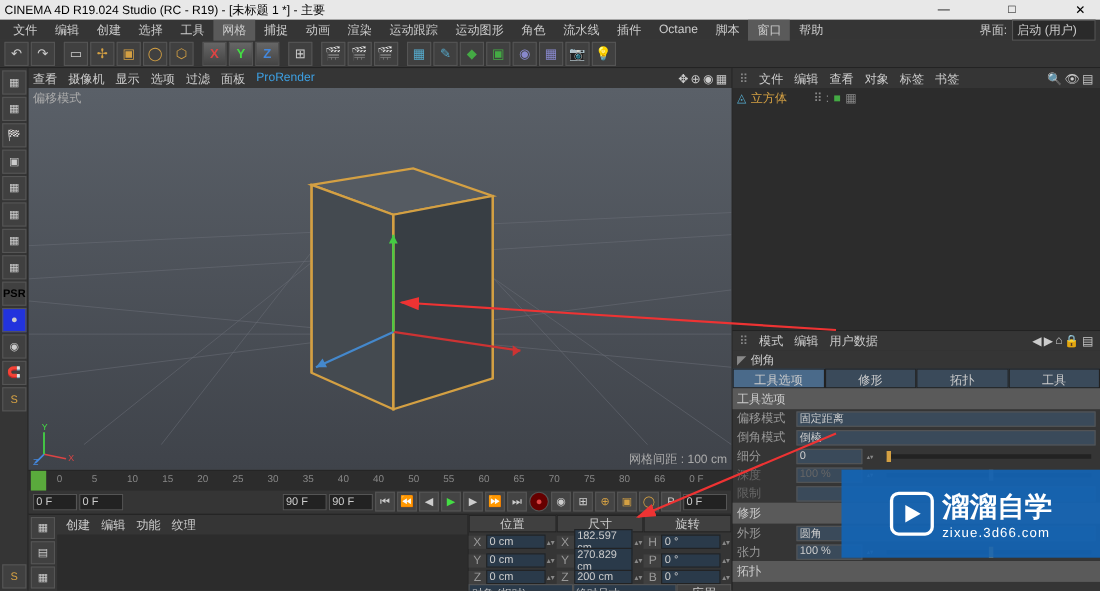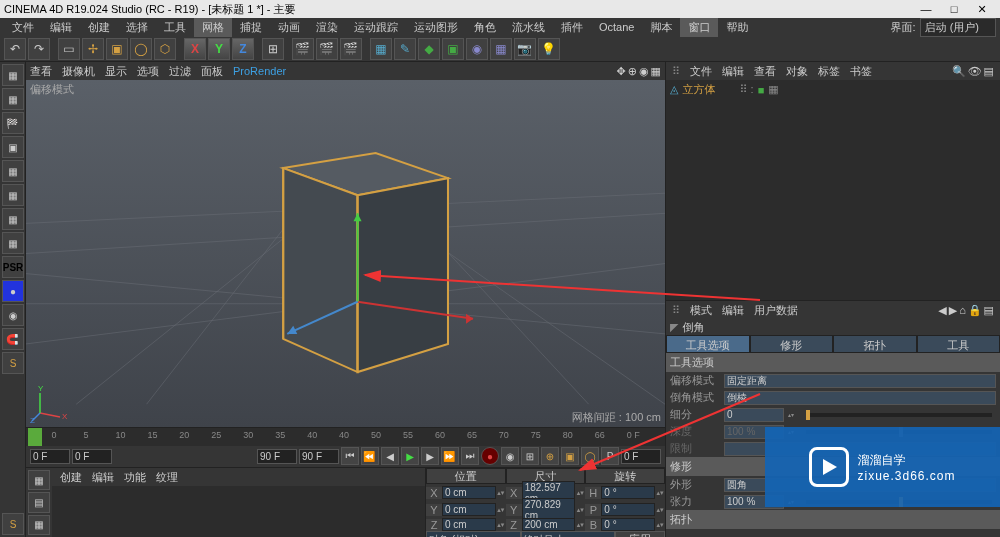--- a/index.html
+++ b/index.html
@@ -1,19 +1,19 @@
 <!DOCTYPE html>
 <html><head>
 <meta charset="utf-8">
 <style>
   * { margin: 0; padding: 0; box-sizing: border-box; font-family: "Microsoft YaHei", Arial, sans-serif; user-select: none; }
   body { background: #3a3a3a; color: #ccc; font-size: 11px; width: 1000px; height: 537px; overflow: hidden; position: relative; }
 
   
-  .titlebar { height: 18px; background: #e8e8e8; color: #000; display: flex; align-items: center; padding: 0 4px; font-size: 11px; }
+  .titlebar { height: 18px; background: #e8e8e8; color: #000; display: flex; align-items: center; padding: 0 4px; font-size: 11px; gap: 34px; }
   .titlebar .title { flex: 1; }
   .titlebar .win-btn { width: 28px; text-align: center; cursor: pointer; }
 
   
   .menubar { height: 18px; background: #353535; display: flex; align-items: center; padding: 0 4px; gap: 0; }
   .menubar .menu-item { padding: 2px 8px; cursor: pointer; font-size: 11px; }
   .menubar .menu-item.active { background: #5a5a5a; }
   .menubar .right { margin-left: auto; display: flex; align-items: center; gap: 4px; }
   .menubar .dropdown { background: #2a2a2a; border: 1px solid #555; padding: 1px 16px 1px 4px; }
 
@@ -99,21 +99,21 @@
   .coord-footer .dd { flex: 1; background: #2a3a4a; border: 1px solid #555; font-size: 10px; padding: 0 2px; display:flex; align-items:center; }
   .coord-footer .apply { width: 50px; background: #404040; border: 1px solid #555; text-align: center; font-size: 11px; cursor: pointer; display:flex; align-items:center; justify-content:center; }
 
   
   .arrow-svg { position: absolute; top: 0; left: 0; pointer-events: none; z-index: 100; }
 
   
   .watermark { position: absolute; right: 0; bottom: 30px; width: 235px; height: 80px; background: rgba(20,100,180,0.92); color: #fff; display: flex; align-items: center; justify-content: center; gap: 8px; z-index: 200; }
   .watermark .play-icon { width: 40px; height: 40px; border: 3px solid #fff; border-radius: 8px; display: flex; align-items: center; justify-content: center; }
   .watermark .txt { display: flex; flex-direction: column; }
-  .watermark .main { font-size: 12px; font-weight: normal; }
+  .watermark .main { font-size: 25px; font-weight: bold; }
   .watermark .sub { font-size: 12px; letter-spacing: 1px; }
 </style>
 </head>
 <body>
 
 <div class="titlebar">
   <span class="title">CINEMA 4D R19.024 Studio (RC - R19) - [未标题 1 *] - 主要</span>
   <span class="win-btn">—</span>
   <span class="win-btn">□</span>
   <span class="win-btn">✕</span>

